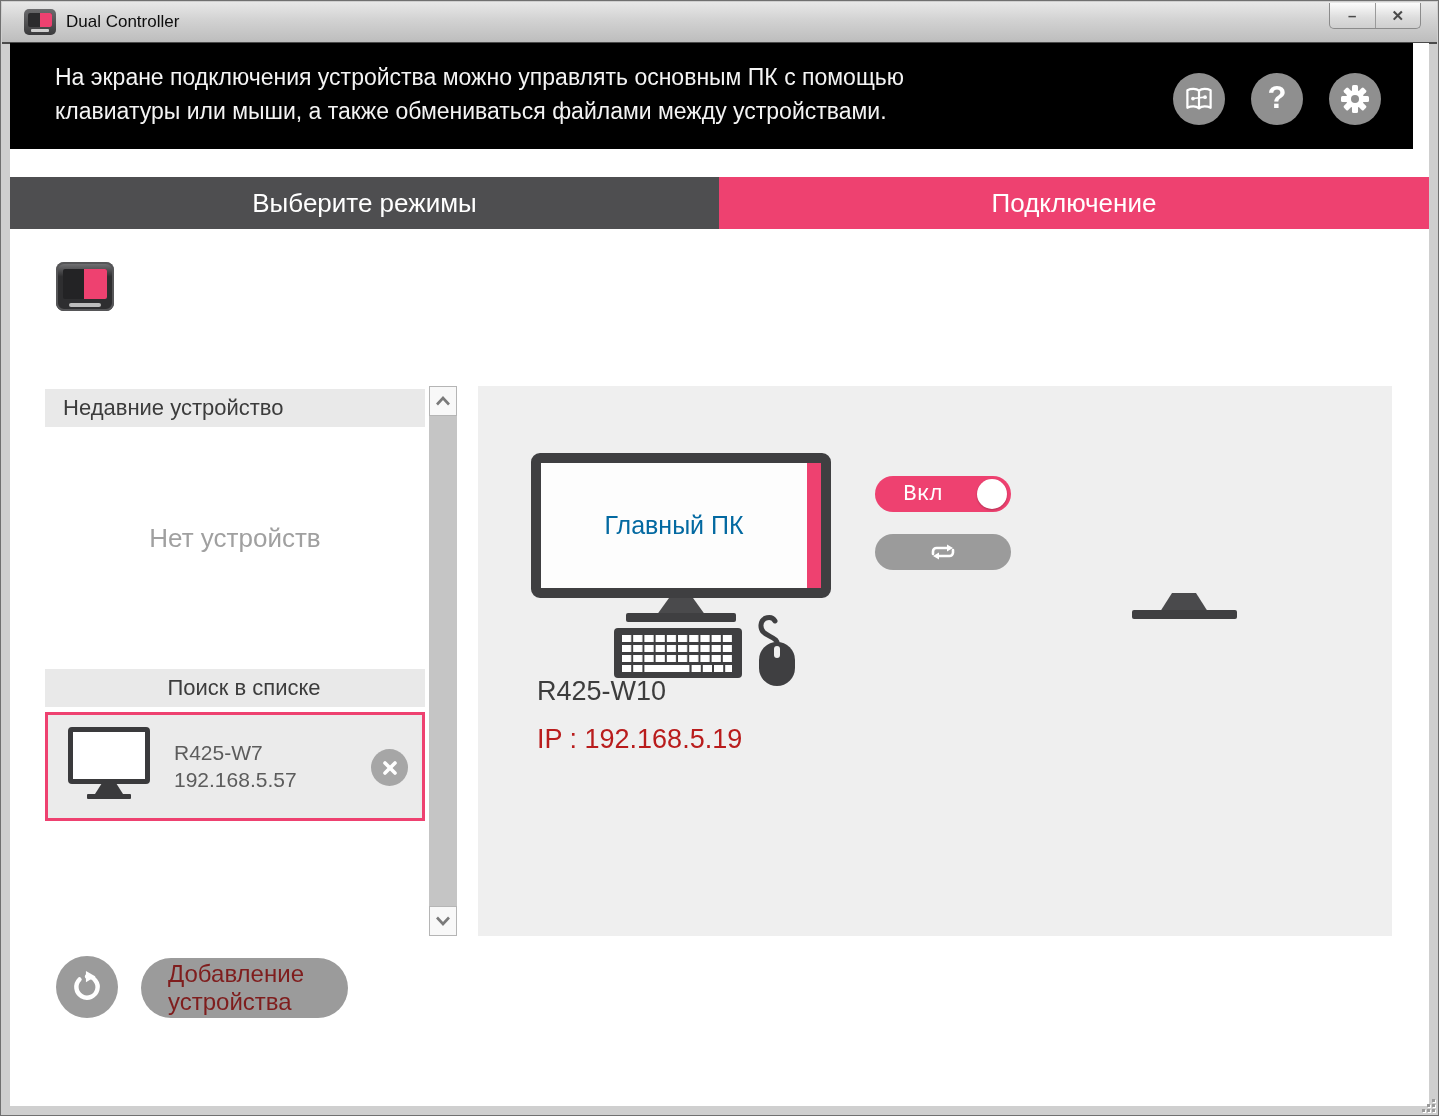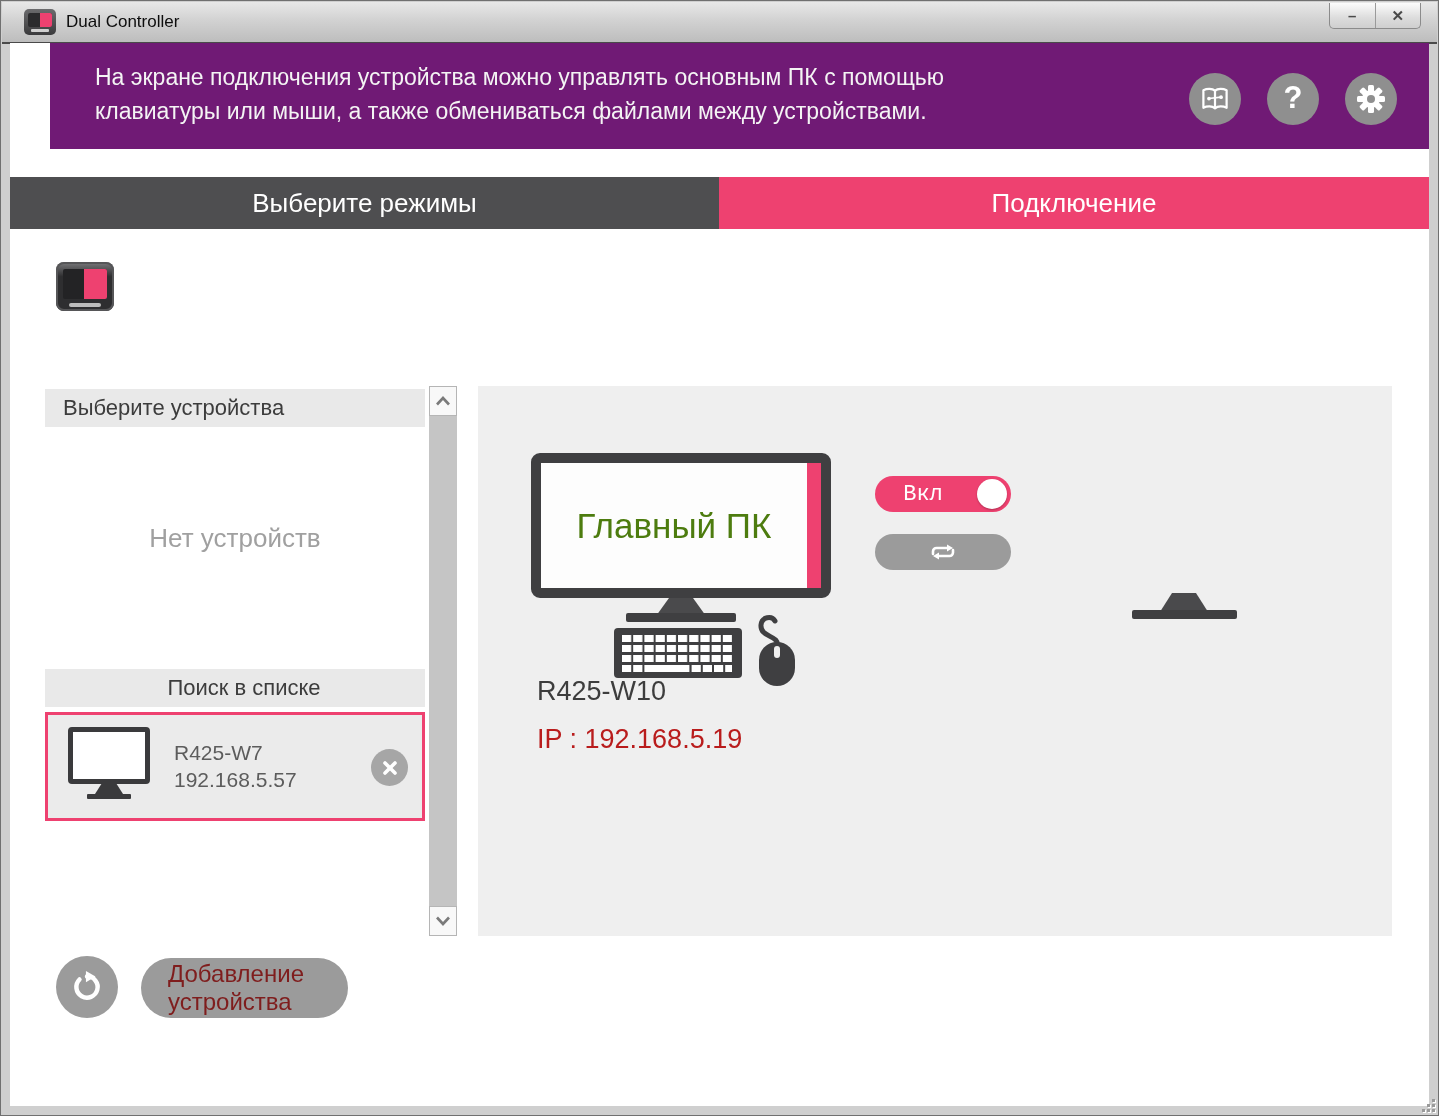--- a/index.html
+++ b/index.html
@@ -37,21 +37,21 @@
   }
   .win-btn{flex:1;display:flex;align-items:center;justify-content:center;
     font-size:15px;font-weight:bold;color:#4a4a4a;cursor:default;}
   .win-btn + .win-btn{border-left:1px solid #9a9a9a;}
   
   .content{
     position:absolute;top:42px;left:9px;right:9px;bottom:9px;background:#ffffff;
   }
   
   .dark-header{
-    position:absolute;left:0;right:0;top:0;height:106px;background:#701a75;margin-left:40px;
+    position:absolute;left:0;right:16px;top:0;height:106px;background:#000000;
   }
   .dark-header .desc{
     position:absolute;left:45px;top:17px;color:#f4f4f4;font-size:23px;
     line-height:34px;white-space:pre-line;
   }
   .header-icons{position:absolute;right:32px;top:30px;display:flex;gap:26px;}
   .circle-btn{
     width:52px;height:52px;border-radius:50%;background:#8f8f8f;
     display:flex;align-items:center;justify-content:center;color:#ffffff;
   }
@@ -112,21 +112,21 @@
   .sb-up{top:0;}
   .sb-down{bottom:0;}
   .sb-thumb{position:absolute;left:0;top:30px;bottom:30px;width:28px;background:#c5c5c5;}
   
   .main-panel{position:absolute;left:468px;top:343px;width:914px;height:550px;background:#efefef;}
   .monitor{position:absolute;box-sizing:border-box;border:10px solid #3f3f41;border-radius:9px;}
   .monitor-left{left:53px;top:67px;width:300px;height:145px;background:#fdfdfd;}
   .monitor-left .strip{position:absolute;right:0;top:0;bottom:0;width:14px;background:#ee4170;}
   .monitor-left .label{
     position:absolute;inset:0;display:flex;align-items:center;justify-content:center;
-    padding-right:14px;font-size:35px;color:#4d7c0f;
+    padding-right:14px;font-size:25px;color:#0369a1;
   }
   .monitor-right{left:590px;top:65px;width:233px;height:142px;background:#c1c1c1;}
   .monitor-right .strip{position:absolute;left:0;top:0;bottom:0;width:13px;background:#ee4170;}
   .monitor-right .label{
     position:absolute;inset:0;display:flex;align-items:center;justify-content:center;
     padding-left:10px;font-size:21px;color:#3a3a3a;
   }
   .neck{position:absolute;background:#4a4a4c;clip-path:polygon(30% 0,70% 0,88% 100%,12% 100%);}
   .neck-left{left:173px;top:212px;width:60px;height:15px;}
   .neck-right{left:676px;top:207px;width:60px;height:17px;}
@@ -229,21 +229,21 @@
     <div class="instruction">
       <div class="instr-icon">
         <div class="scr">
             <div class="pink"></div>
           </div>
           <div class="foot"></div>
       </div>
     </div>
 
     <div class="left-panel">
-      <div class="section-header">Выберите устройства</div>
+      <div class="section-header">Недавние устройство</div>
       <div class="empty-text">Нет устройств</div>
       <div class="section-header search-header">Поиск в списке</div>
 
       <div class="device-item">
         <div class="dev-monitor">
           <div class="scr"></div>
             <div class="neck"></div>
             <div class="base"></div>
         </div>
         <div class="dev-text">

